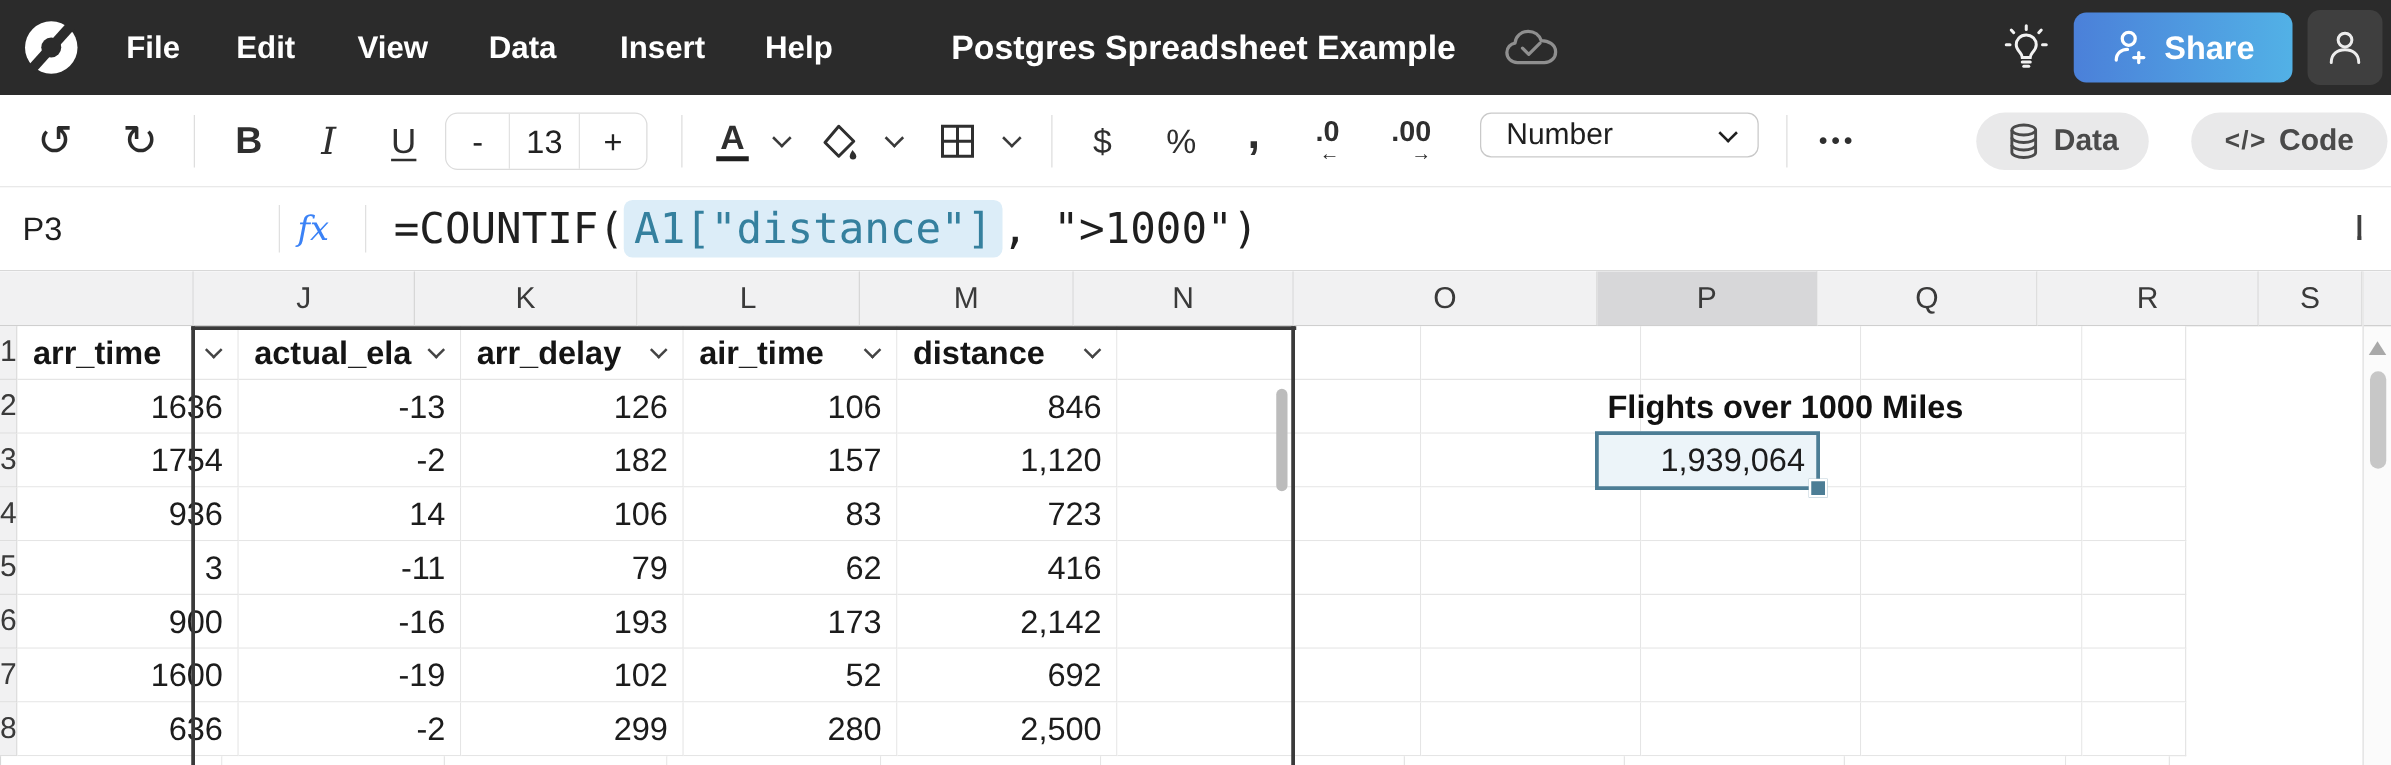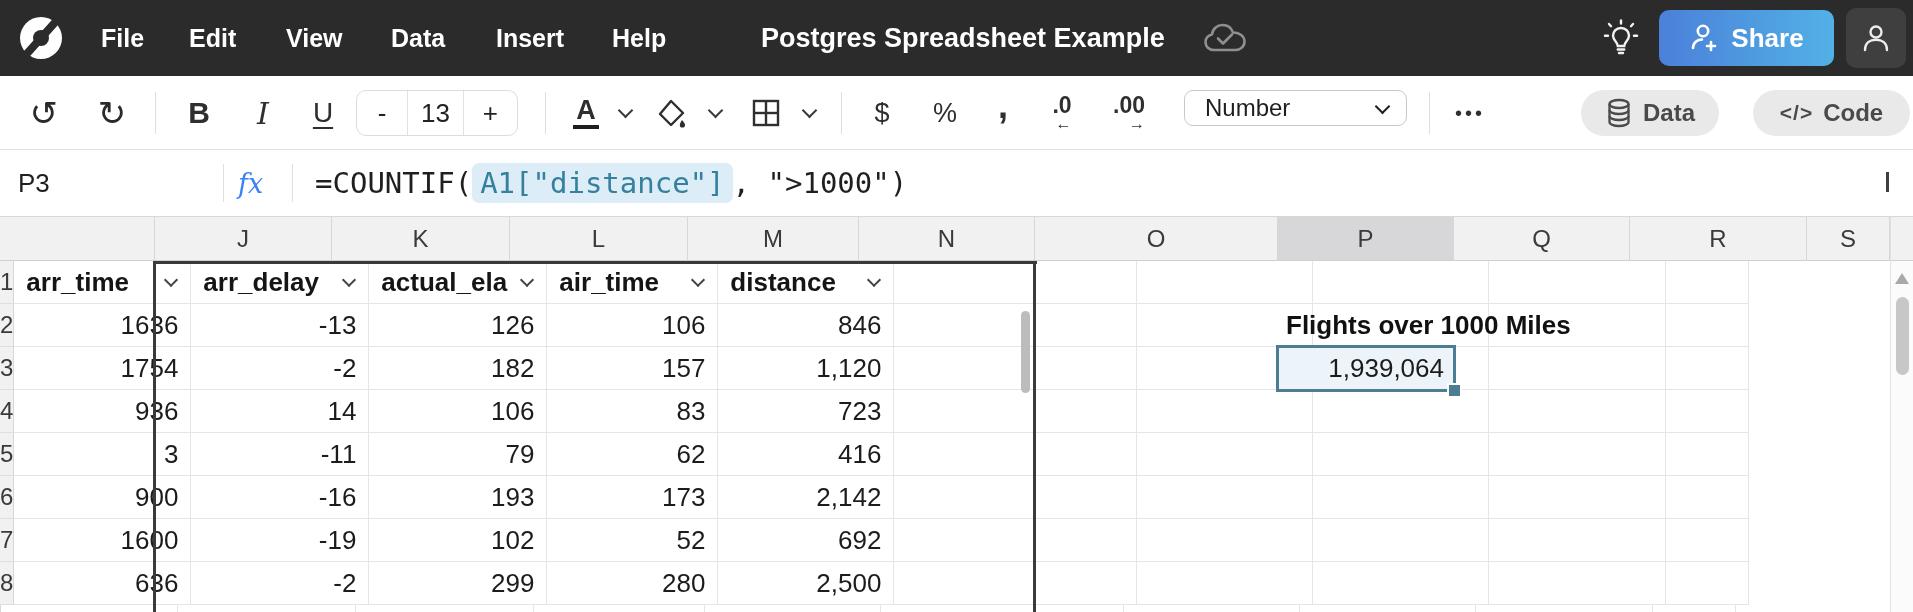--- a/index.html
+++ b/index.html
@@ -47,21 +47,21 @@
   .pill-data { left:1581px; width:138px; }
   .pill-code { left:1753px; width:157px; }
   .code-glyph { font-size:21px; font-weight:700; letter-spacing:1px; }
 
   
   .fbar { position:absolute; left:0; top:150px; width:1913px; height:67px; background:#fff; border-bottom:1px solid #d8d8d8; }
   .namebox { position:absolute; left:18px; top:0; height:66px; display:flex; align-items:center; font-size:26px; color:#1f1f1f; }
   .fsep1 { position:absolute; left:223px; top:14px; width:1px; height:38px; background:#e0e0e0; }
   .fsep2 { position:absolute; left:292px; top:14px; width:1px; height:38px; background:#e0e0e0; }
   .fx { position:absolute; left:238px; top:0; height:66px; display:flex; align-items:center; font-family:"DejaVu Serif","Liberation Serif",serif; font-style:italic; font-size:27px; color:#3b82f6; }
-  .formula { position:absolute; left:315px; top:0; height:66px; display:flex; align-items:center; font-family:"DejaVu Sans Mono","Liberation Mono",monospace; font-size:29px; color:#1f1f1f; white-space:pre; }
+  .formula { position:absolute; left:315px; top:0; height:66px; display:flex; align-items:center; font-family:"DejaVu Sans Mono","Liberation Mono",monospace; font-size:34px; color:#1f1f1f; white-space:pre; }
   .ftoken { background:#dcedf8; color:#35809e; border-radius:7px; padding:3px 8px; }
   .fbar-chev { position:absolute; right:24px; top:22px; }
   .fbar-chev .caret { width:14px; height:14px; border-width:3px; border-color:#3f3f3f; }
 
   
   .grid { position:absolute; left:0; top:217px; width:1913px; height:395px; background:#fff; overflow:hidden; }
   .grow { display:flex; width:1890px; height:43px; }
   .ghead { height:44px; }
   .c0{width:155px}.cJ{width:177px}.cK{width:178px}.cL{width:178px}.cM{width:171px}.cN{width:176px}.cO{width:243px}.cP{width:176px}.cQ{width:176px}.cR{width:177px}.cS{width:83px}
   .hcell { background:#f1f1f2; border-right:1px solid #d7d7d7; border-bottom:1px solid #cfcfcf; display:flex; align-items:center; justify-content:center; font-size:24px; color:#3a3a3a; }
@@ -249,26 +249,26 @@
       <div class="hcell cR ghead">R</div>
       <div class="hcell cS ghead">S</div>
     </div>
 
     <div class="grow">
       <div class="gut">1</div>
       <div class="cell cJ th">
           <span>arr_time</span>
           <span class="hchev"></span>
         </div>
+      <div class="cell cL th">
+          <span>actual_ela</span>
+          <span class="hchev"></span>
+        </div>
       <div class="cell cK th">
           <span>arr_delay</span>
-          <span class="hchev"></span>
-        </div>
-      <div class="cell cL th">
-          <span>actual_ela</span>
           <span class="hchev"></span>
         </div>
       <div class="cell cM th">
           <span>air_time</span>
           <span class="hchev"></span>
         </div>
       <div class="cell cN th">
           <span>distance</span>
           <span class="hchev"></span>
         </div>

